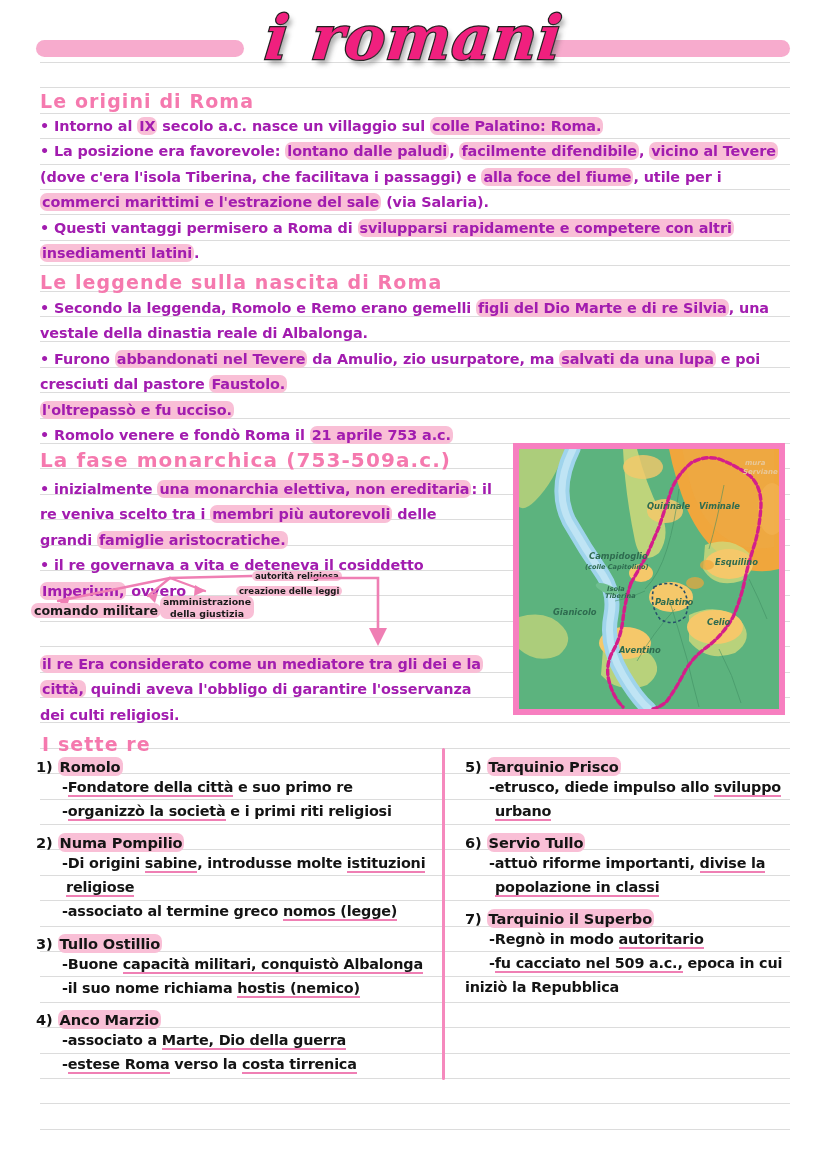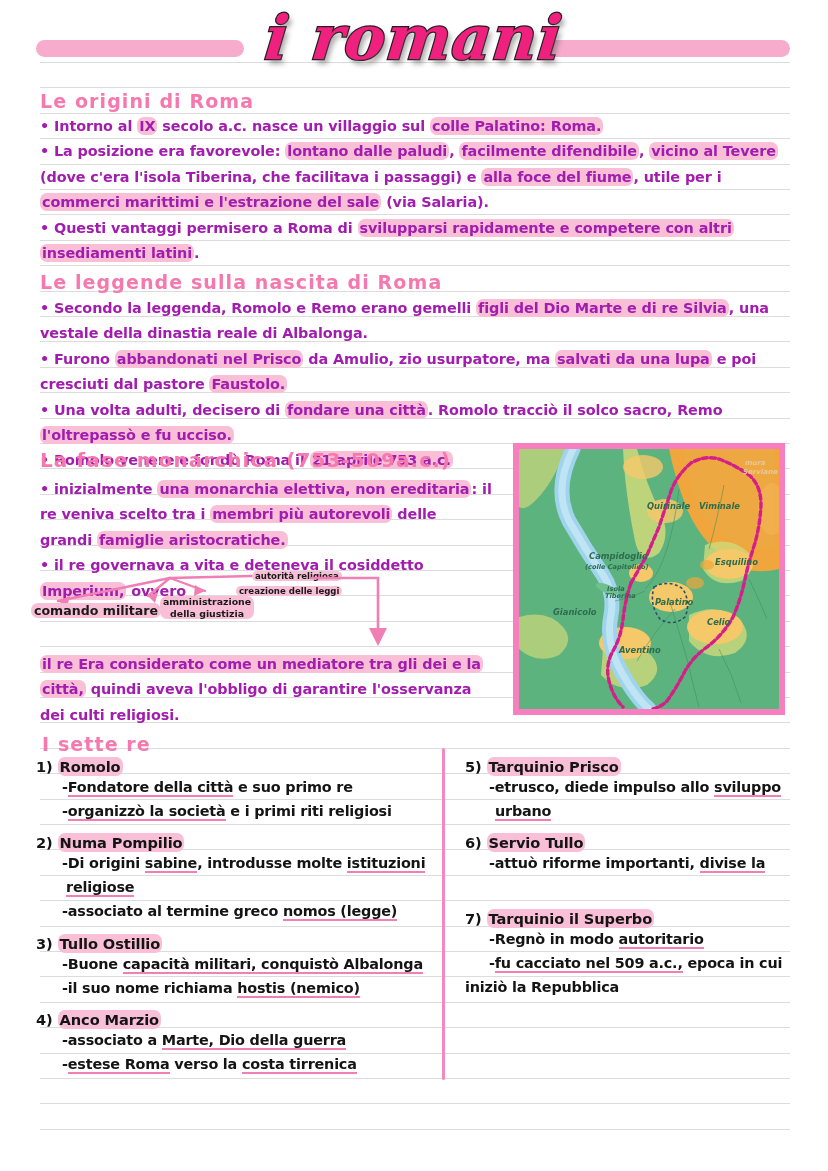--- a/index.html
+++ b/index.html
@@ -154,23 +154,22 @@
   <div><span class="hl">commerci marittimi e l'estrazione del sale</span> (via Salaria)<span style="letter-spacing:2px">.</span></div>
   <div>• Questi vantaggi permisero a Roma di <span class="hl">svilupparsi rapidamente e competere con altri</span></div>
   <div><span class="hl">insediamenti latini</span><span style="letter-spacing:2px">.</span></div>
 </div>
 
 <div class="sec-h" style="left:40px;top:271px;">Le leggende sulla nascita di Roma</div>
 
 <div class="body" style="left:40px;top:296px;width:750px;">
   <div>• Secondo la leggenda, Romolo e Remo erano gemelli <span class="hl">figli del Dio Marte e di re Silvia</span>, una</div>
   <div>vestale della dinastia reale di Albalonga.</div>
-  <div>• Furono <span class="hl">abbandonati nel Prisco</span> da Amulio, zio usurpatore, ma <span class="hl">salvati da una lupa</span> e poi</div>
+  <div>• Furono <span class="hl">abbandonati nel Tevere</span> da Amulio, zio usurpatore, ma <span class="hl">salvati da una lupa</span> e poi</div>
   <div>cresciuti dal pastore <span class="hl">Faustolo.</span></div>
-  <div>• Una volta adulti, decisero di <span class="hl">fondare una città</span>. Romolo tracciò il solco sacro, Remo</div>
   <div><span class="hl">l'oltrepassò e fu ucciso.</span></div>
   <div>• Romolo venere e fondò Roma il <span class="hl">21 aprile 753 a.c.</span></div>
 </div>
 
 <div class="sec-h" style="left:40px;top:448px;font-size:20px;">La fase monarchica (753-509a.c.)</div>
 
 <div class="body" style="left:40px;top:477px;width:470px;">
   <div>• inizialmente <span class="hl">una monarchia elettiva, non ereditaria</span>: il</div>
   <div>re veniva scelto tra i <span class="hl">membri più autorevoli</span> delle</div>
   <div>grandi <span class="hl">famiglie aristocratiche.</span></div>
@@ -312,20 +311,21 @@
 
 <div class="king" style="left:465px;top:758px;width:350px;">
   <div class="kname"><span>5)</span> <span class="hl">Tarquinio Prisco</span></div>
   <div class="kline" style="padding-left:24px;">-etrusco, diede impulso allo <span class="ul">sviluppo</span></div>
   <div class="kline" style="padding-left:30px;"><span class="ul">urbano</span></div>
 </div>
 
 <div class="king" style="left:465px;top:834px;width:350px;">
   <div class="kname"><span>6)</span> <span class="hl">Servio Tullo</span></div>
   <div class="kline" style="padding-left:24px;">-attuò riforme importanti, <span class="ul">divise la</span></div>
+  <div class="kline" style="padding-left:30px;"><span class="ul">popolazione in classi</span></div>
 </div>
 
 <div class="king" style="left:465px;top:910px;width:350px;">
   <div class="kname"><span>7)</span> <span class="hl">Tarquinio il Superbo</span></div>
   <div class="kline" style="padding-left:24px;">-Regnò in modo <span class="ul">autoritario</span></div>
   <div class="kline" style="padding-left:24px;">-<span class="ul">fu cacciato nel 509 a.c.,</span> epoca in cui</div>
   <div class="kline" style="padding-left:0px;">iniziò la Repubblica</div>
 </div>
 
 </body></html>

